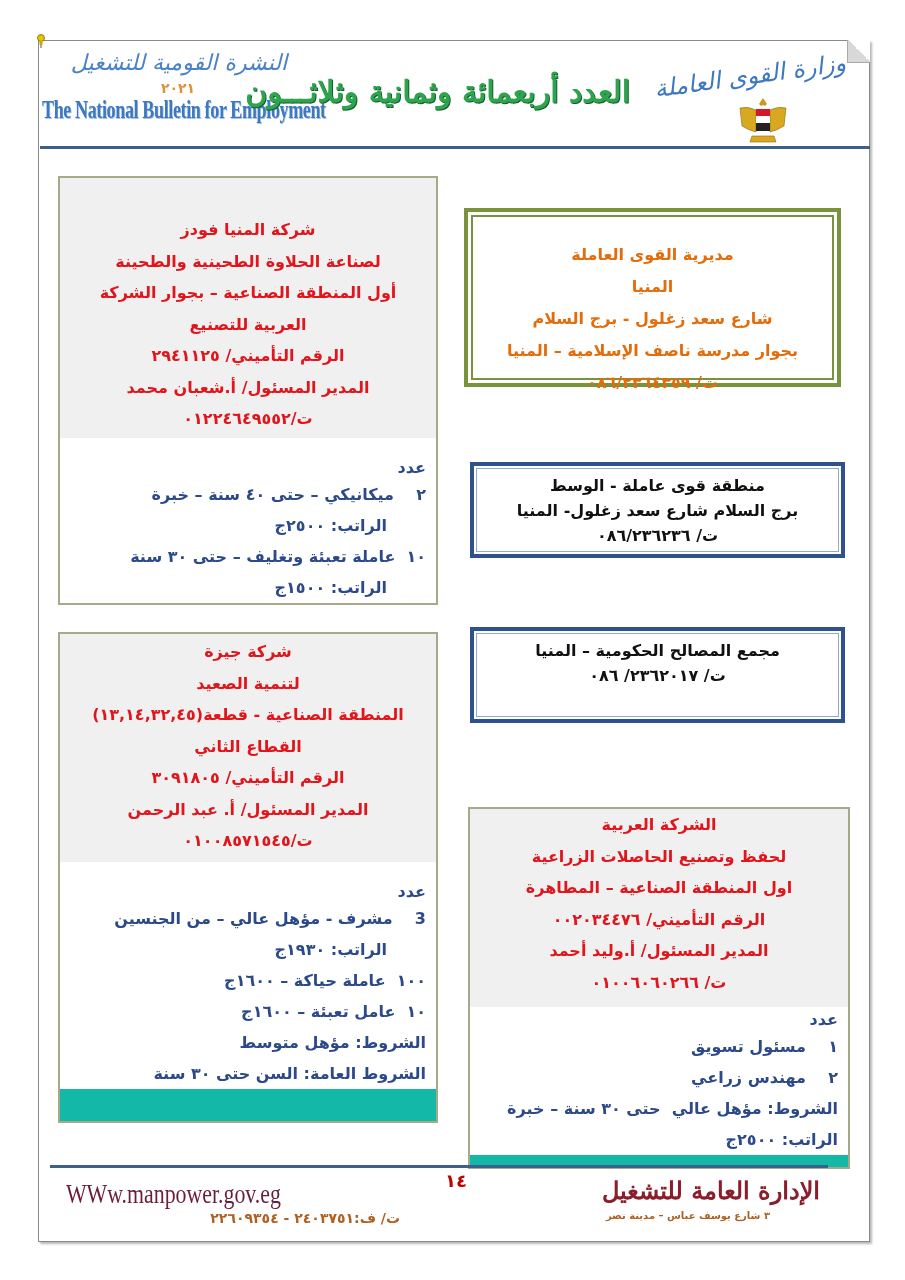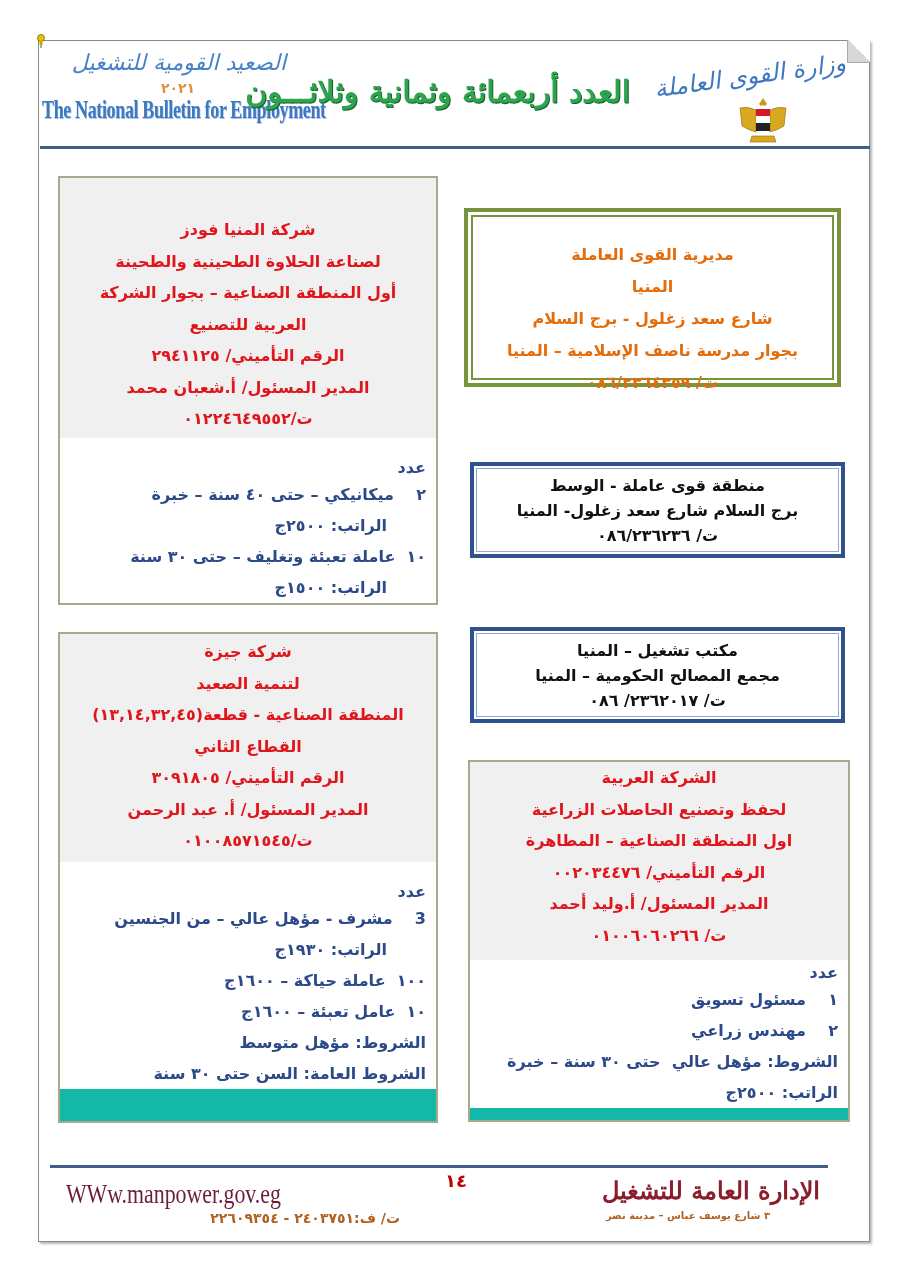--- a/index.html
+++ b/index.html
@@ -43,21 +43,21 @@
 <div class="page">
   <div class="fold"></div>
 </div>
 
 <svg class="pin" viewBox="0 0 10 14">
   <circle cx="5" cy="4" r="3.5" fill="#e8c400" stroke="#7a6a00" stroke-width="0.8"></circle>
   <rect x="3.5" y="7" width="3" height="4" fill="#c9a800"></rect>
   <line x1="5" y1="11" x2="5" y2="14" stroke="#555" stroke-width="1"></line>
 </svg>
 
-<div class="bulletin-ar">الصعيد القومية للتشغيل</div>
+<div class="bulletin-ar">النشرة القومية للتشغيل</div>
 <div class="bulletin-year">٢٠٢١</div>
 <div class="bulletin-en">The National Bulletin for Employment</div>
 <div class="issue">العدد أربعمائة وثمانية وثلاثـــون</div>
 <div class="ministry">وزارة القوى العاملة</div>
 <svg class="eagle" viewBox="0 0 50 48">
   <path d="M25 2 L29 8 L27 10 L25 9 L23 10 L21 8 Z" fill="#c99a1a"></path>
   <path d="M2 12 Q10 10 18 14 L18 36 Q10 34 4 30 Z" fill="#d8a820" stroke="#8a6a10" stroke-width="0.6"></path>
   <path d="M48 12 Q40 10 32 14 L32 36 Q40 34 46 30 Z" fill="#d8a820" stroke="#8a6a10" stroke-width="0.6"></path>
   <rect x="18" y="13" width="14" height="7" fill="#d4182a"></rect>
   <rect x="18" y="20" width="14" height="7" fill="#ffffff"></rect>
@@ -119,27 +119,26 @@
 <div class="card card-blue" style="left:470px; top:462px; width:375px; height:96px; box-sizing:border-box;">
   <div class="inner lines">
     <div>منطقة قوى عاملة - الوسط</div>
     <div>برج السلام شارع سعد زغلول- المنيا</div>
     <div>ت/ ٠٨٦/٢٣٦٢٣٦</div>
   </div>
 </div>
 
 <div class="card card-blue" style="left:470px; top:627px; width:375px; height:96px; box-sizing:border-box;">
   <div class="inner lines">
-    <div>مكتب تشغيل – المنيا</div>
     <div>مجمع المصالح الحكومية – المنيا</div>
     <div>ت/ ٢٣٦٢٠١٧/ ٠٨٦</div>
   </div>
 </div>
 
-<div class="card card-left" style="left:468px; top:760px; width:378px; height:358px;">
+<div class="card card-left" style="left:468px; top:807px; width:378px; height:358px;">
   <div class="top red lines" style="padding-top:0px; height:198px;">
     <div>الشركة العربية</div>
     <div>لحفظ وتصنيع الحاصلات الزراعية</div>
     <div>اول المنطقة الصناعية – المطاهرة</div>
     <div>الرقم التأميني/ ٠٠٢٠٣٤٤٧٦</div>
     <div>المدير المسئول/ أ.وليد أحمد</div>
     <div>ت/ ٠١٠٠٦٠٦٠٢٦٦</div>
   </div>
   <div class="jobs blue lines" style="padding-top:2px;">
     <div style="line-height:22px;">عدد</div>

